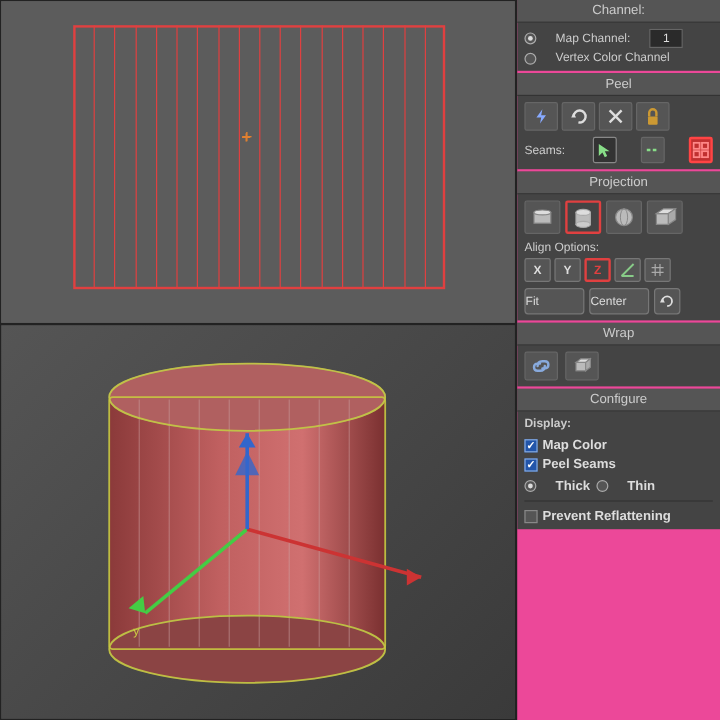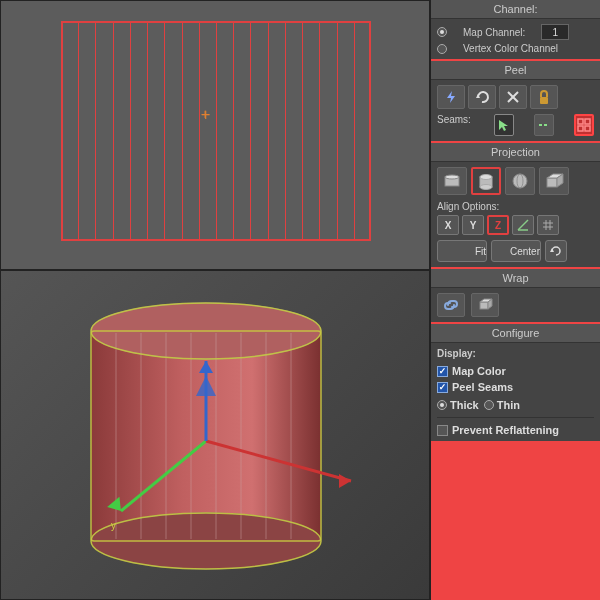--- a/index.html
+++ b/index.html
@@ -91,21 +91,21 @@
       position: absolute;
       top: 10px; left: 40px;
       width: 360px;
       height: 300px;
     }
 
     
     .right-panel {
       width: 170px;
       height: 600px;
-      background: #ef4444;
+      background: #ec4899;
       border-left: 1px solid #222;
       display: flex;
       flex-direction: column;
       overflow-y: auto;
     }
 
     .section {
       background: #444;
       margin-bottom: 2px;
     }
@@ -189,20 +189,21 @@
       border-radius: 2px;
       display: flex;
       align-items: center;
       justify-content: center;
       cursor: pointer;
       font-size: 13px;
     }
 
     .seams-row {
       display: flex;
+      align-items: center;
       gap: 20px;
     }
 
     .seams-label {
       color: #ccc;
       font-size: 10px;
       margin-right: 3px;
     }
 
     .seam-btn {
@@ -307,21 +308,21 @@
     .fc-btn {
       width: 50px; height: 22px;
       background: #555;
       border: 1px solid #777;
       border-radius: 3px;
       font-size: 10px;
       cursor: pointer;
       color: #ddd;
       display: flex;
       align-items: center;
-      justify-content: flex-end;
+      justify-content: flex-start;
     }
 
     .undo-btn {
       width: 22px; height: 22px;
       background: #555;
       border: 1px solid #777;
       border-radius: 3px;
       cursor: pointer;
       display: flex;
       align-items: center;
@@ -371,21 +372,21 @@
     .thick-thin-row {
       display: flex;
       align-items: center;
       gap: 5px;
       margin-top: 2px;
     }
 
     .radio-label-pair {
       display: flex;
       align-items: center;
-      gap: 3px;
+      gap: 16px;
     }
 
     .prevent-row {
       display: flex;
       align-items: center;
       gap: 4px;
     }
 
     .checkbox-empty {
       width: 11px; height: 11px;

